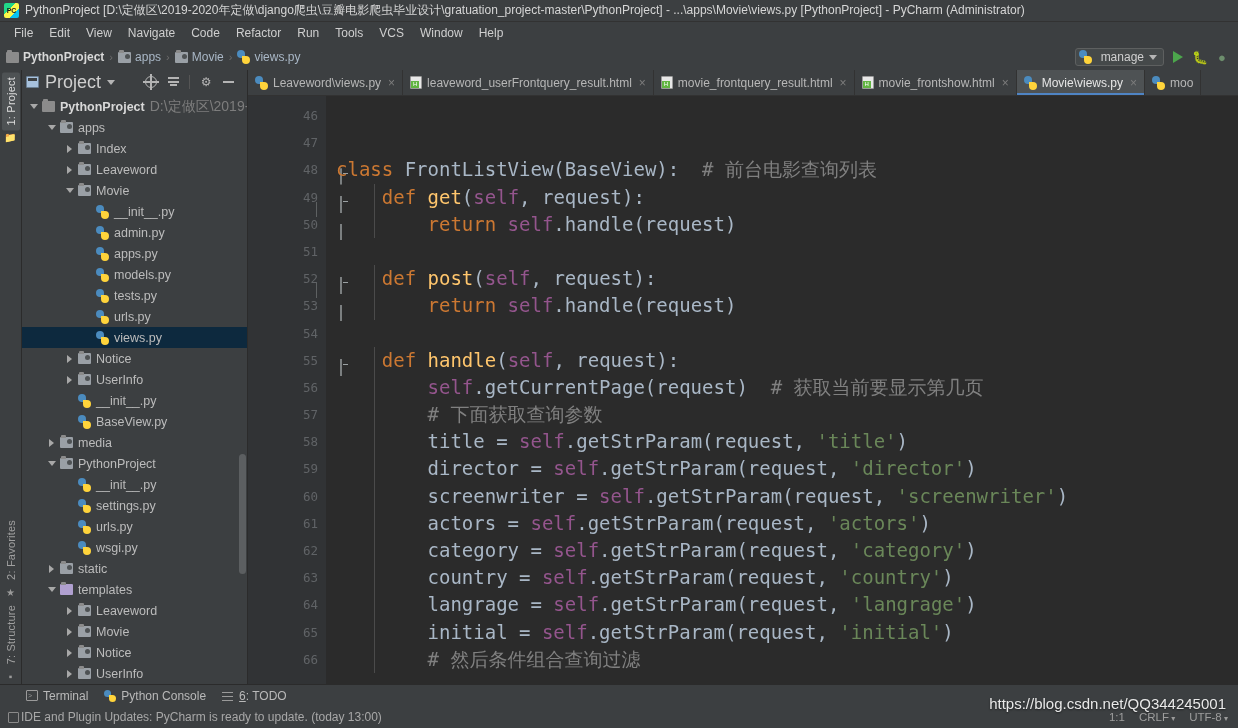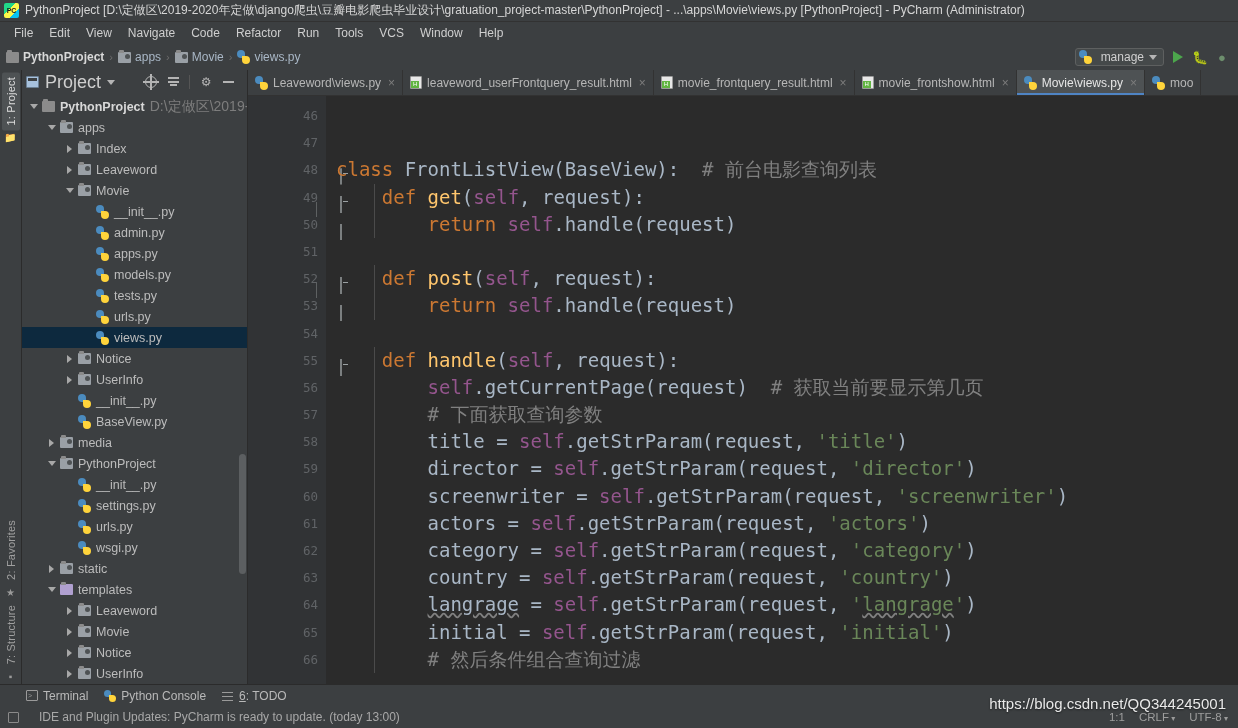--- a/index.html
+++ b/index.html
@@ -178,41 +178,41 @@
     color:#a9b7c6; overflow:hidden; position:relative; padding-left:10px;
   }
   .cline { height:27.2px; line-height:27.2px; white-space:pre; }
   .kw      { color:#cc7832; }
   .fn      { color:#ffc66d; }
   .cls     { color:#a9b7c6; }
   .self    { color:#94558d; }
   .str     { color:#6a8759; }
   .cmt     { color:#808080; }
   .id      { color:#a9b7c6; }
-  .squig-g { text-decoration: underline; text-decoration-style: wavy; text-decoration-color:#808080; }
+  .squig-g { text-decoration-style: wavy; text-decoration-color:#808080; }
   .indent-guide { position:absolute; width:1px; background:#4b4b4b; }
 
   
   .bottombar {
     height: 22px; flex:0 0 22px; background:#3c3f41; display:flex; align-items:center; gap:16px;
     padding-left: 26px; font-size:12px; color:#b9b9b9; border-top:1px solid #2b2b2b;
   }
   .bb-item { display:flex; align-items:center; gap:5px; }
   .term-ico { width:12px;height:11px;border:1px solid #9a9a9a;border-radius:1px;position:relative;font-size:7px;color:#9a9a9a;line-height:9px;text-align:left;padding-left:1px; }
   .pyc-ico { width:12px;height:12px;position:relative; }
   .pyc-ico:before{content:"";position:absolute;left:0;top:0;width:7px;height:7px;border-radius:50% 50% 0 50%;background:#4b8bbe;}
   .pyc-ico:after{content:"";position:absolute;right:0;bottom:0;width:7px;height:7px;border-radius:0 50% 50% 50%;background:#ffd43b;}
   .todo-ico { width:12px;height:10px;position:relative; }
   .todo-ico:before{content:"";position:absolute;left:0;top:1px;width:11px;height:1.5px;background:#9a9a9a;box-shadow:0 4px 0 #9a9a9a,0 8px 0 #9a9a9a;}
   .underline-u { text-decoration: underline; }
 
   
   .statusbar {
     height: 22px; flex:0 0 22px; background:#3c3f41; display:flex; align-items:center;
-    padding-left: 8px; font-size:12px; color:#a8a8a8; gap:20px; position:relative;
+    padding-left: 8px; font-size:12px; color:#a8a8a8; gap:2px; position:relative;
   }
   .sb-box { width:11px;height:11px;border:1px solid #8a8a8a;border-radius:1px; }
   .sb-right { margin-left:auto; display:flex; align-items:center; gap:14px; padding-right:10px; font-size:11.5px; color:#9e9e9e; }
   .sb-caret { font-size:8px; color:#9a9a9a; }
 
   .watermark {
     position:absolute; right:12px; bottom:16px; font-size:15px; color:#e9e9e9;
     font-family:"Liberation Sans", sans-serif; letter-spacing:0px; pointer-events:none;
     text-shadow: 0 1px 2px rgba(0,0,0,.55);
   }

